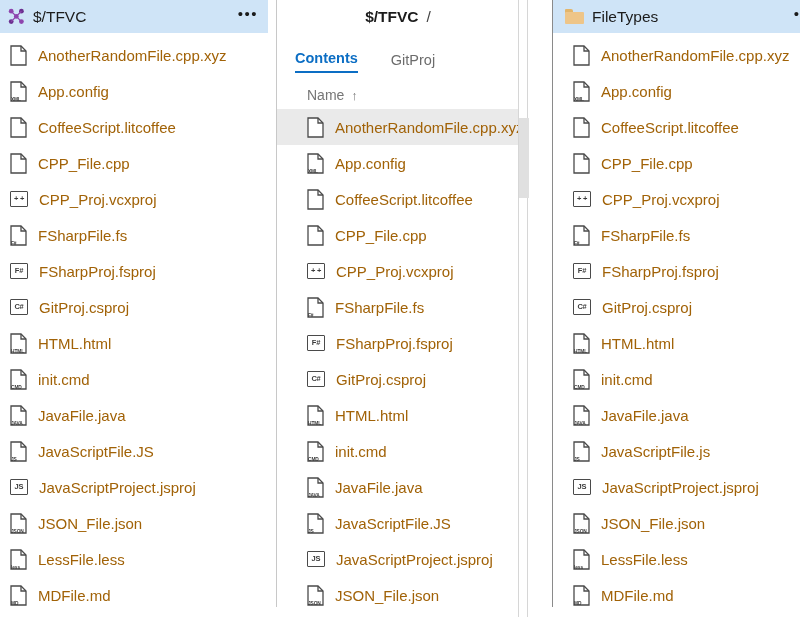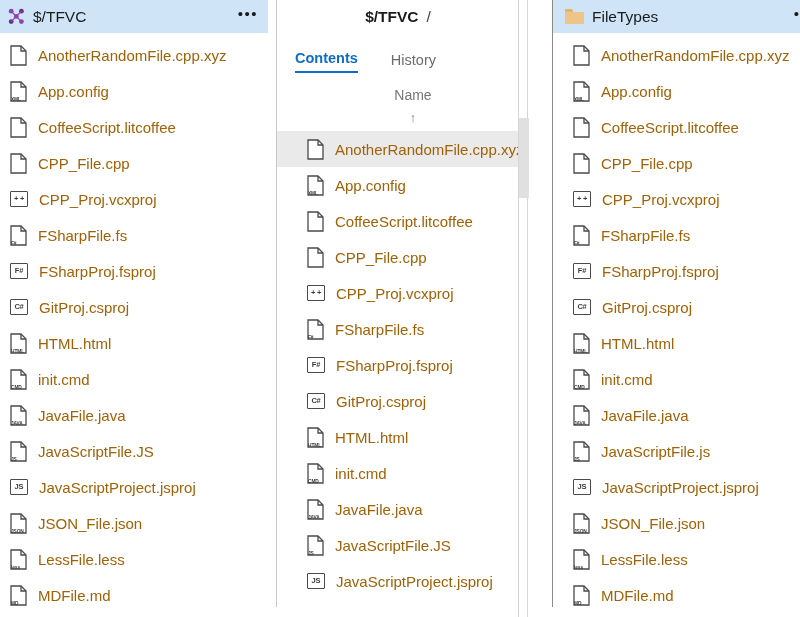--- a/index.html
+++ b/index.html
@@ -153,21 +153,20 @@
     font-weight: bold;
     border-bottom: 2px solid #0c6ec4;
   }
   .col-header {
     padding: 14px 0 6px 30px;
     font-size: 14px;
     color: #767676;
     display: flex;
     align-items: center;
     gap: 7px;
-    flex-direction: column;
   }
   .sort-arrow { font-size: 13px; color: #767676; }
 
   
   .folder-icon { width: 19px; height: 15px; position: relative; flex: 0 0 auto; }
   .folder-icon .tabpart {
     position: absolute; left: 0; top: 0;
     width: 8px; height: 4px;
     background: #e3b56a;
     border-radius: 1px 2px 0 0;
@@ -367,21 +366,21 @@
       </div>
   </div>
 
   <div class="panel" id="panel-mid">
     <div class="breadcrumb">
       <span>$/TFVC</span>
       <span class="sep">/</span>
     </div>
     <div class="tabs">
       <span class="tab active">Contents</span>
-      <span class="tab">History</span>
+      <span class="tab">GitProj</span>
     </div>
     <div class="col-header">
       <span>Name</span>
       <span class="sort-arrow">↑</span>
     </div>
     <div class="file-list" style="padding-top:0">
         <div class="file-row selected">
           <span class="ficon">
             <span class="doc"><svg viewBox="0 0 17 21" width="17" height="21">
                 <path d="M1 1 H11 L16 6 V20 H1 Z" fill="#ffffff" stroke="#4a4a4a" stroke-width="1.3"></path>

